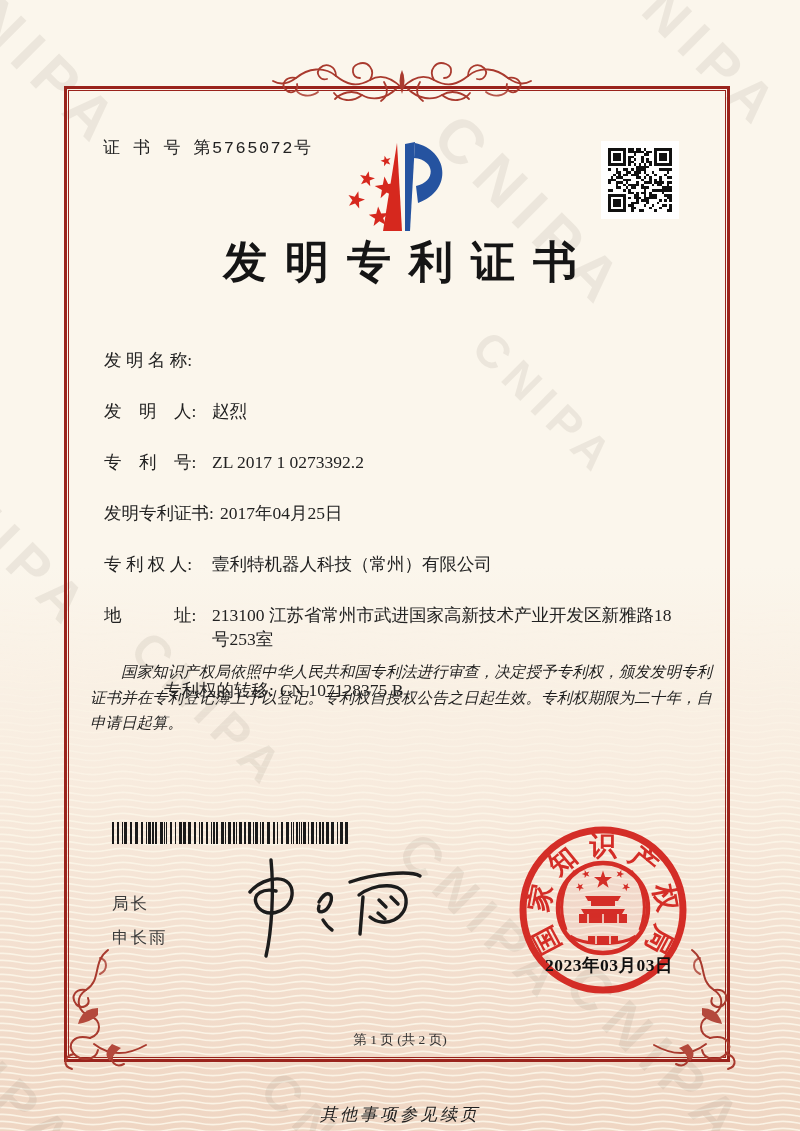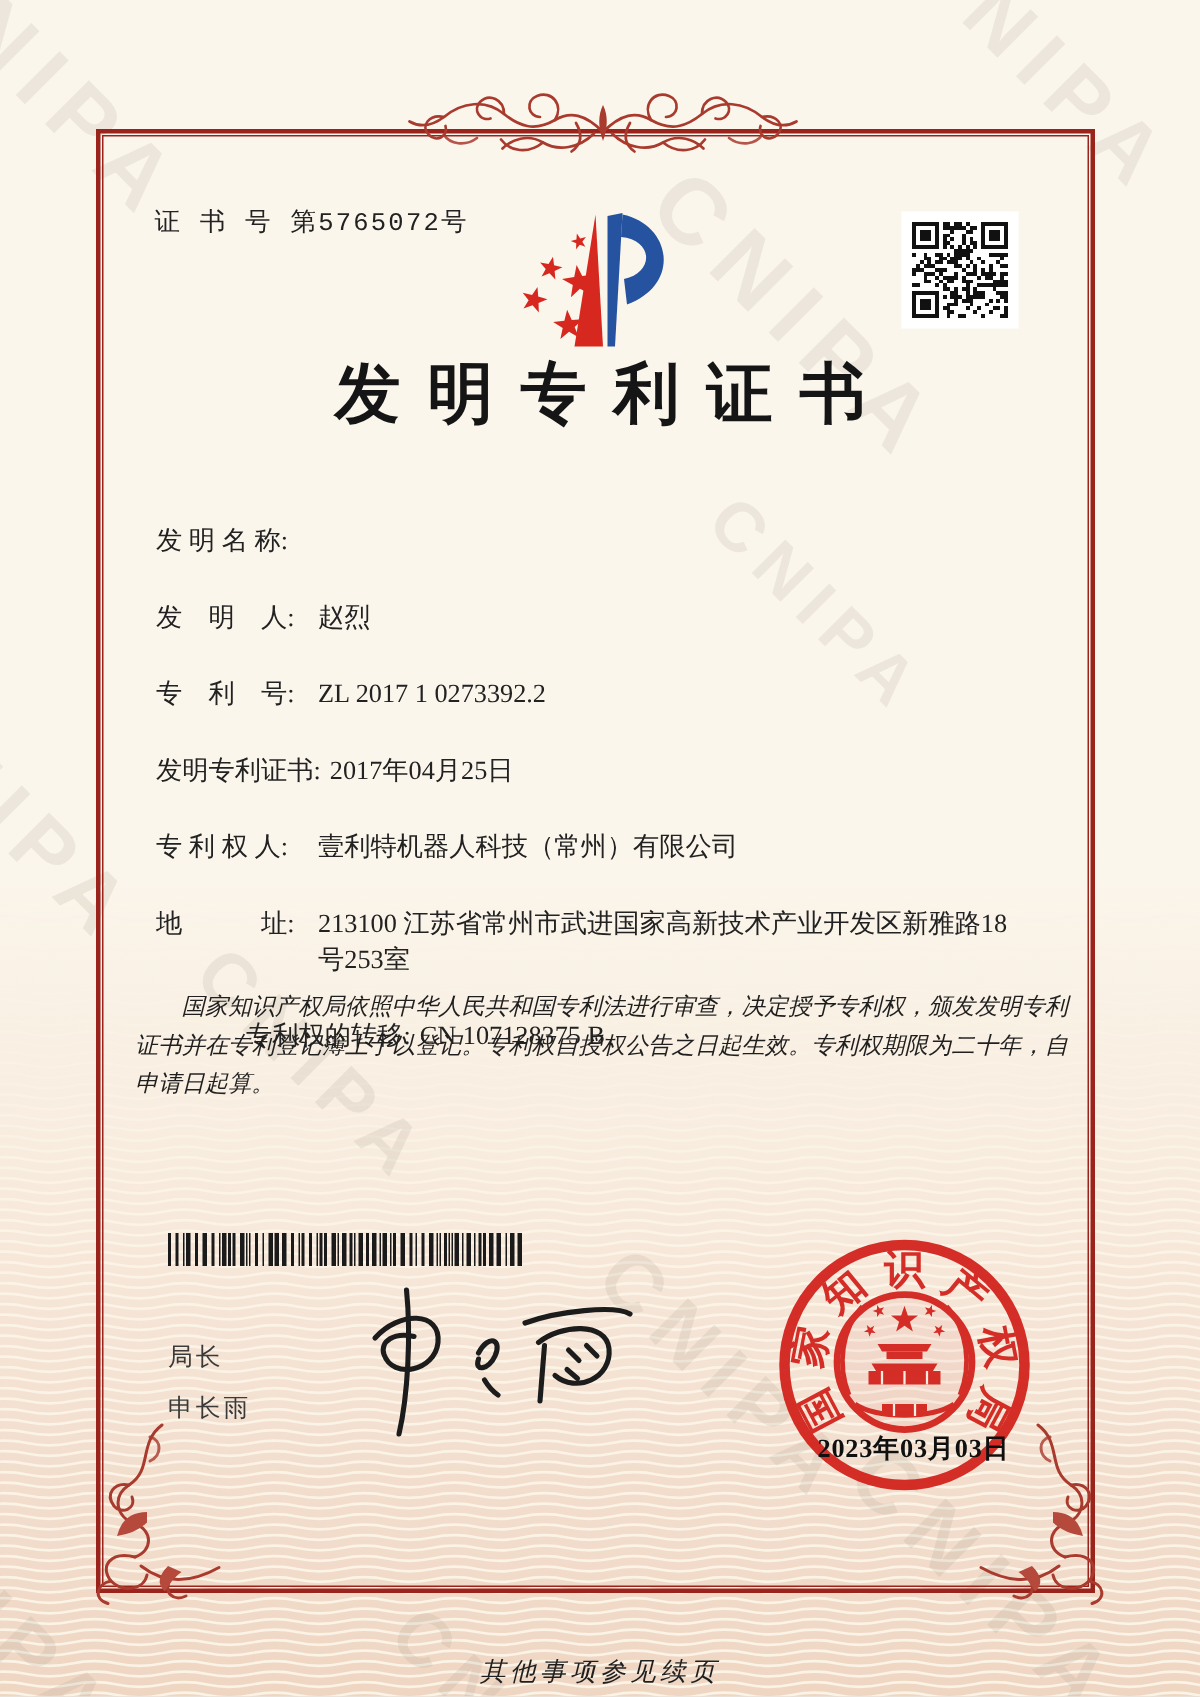--- a/index.html
+++ b/index.html
@@ -34,21 +34,21 @@
   .field-row{margin-bottom:27px;line-height:24px;display:flex;}
   .flabel{display:inline-block;min-width:102px;white-space:nowrap;}
   .fvalue{display:inline-block;margin-left:6px;max-width:470px;}
   .dual{display:flex;margin-top:1px;}
   .dual .pair2{margin-left:60px;}
   #paras{position:absolute;left:90px;top:659px;width:622px;font-size:15.5px;line-height:25.5px;
          font-style:italic;text-align:justify;color:#1f1f1f;}
   #paras p{margin:0 0 6px 0;text-indent:2em;}
   #barcode{position:absolute;left:112px;top:822px;width:240px;height:22px;display:flex;align-items:stretch;}
   #barcode div{background:#1a1a1a;height:100%;}
-  #sig-block{position:absolute;left:112px;top:888px;font-family:Liberation Serif, serif;
+  #sig-block{position:absolute;left:112px;top:888px;font-family:Liberation Mono, monospace;
              font-size:16.5px;color:#3a3a3a;line-height:34px;letter-spacing:2px;}
   #sig-svg{position:absolute;left:222px;top:850px;}
   #seal{position:absolute;left:514px;top:818px;z-index:6;}
   #seal-date{position:absolute;left:538px;top:953px;width:142px;text-align:center;z-index:7;
              font-size:17.5px;font-weight:bold;color:#101010;letter-spacing:.5px;}
   #page-info{position:absolute;left:0;top:1031px;width:100%;text-align:center;font-size:13.5px;color:#333;}
   #footer-note{position:absolute;left:0;top:1071px;width:100%;text-align:center;font-size:17px;
                font-style:italic;letter-spacing:3px;color:#1f1f1f;margin-top:32px;}
 </style>
 </head>
@@ -658,16 +658,17 @@
             <path d="M56,118 C70,128 108,128 122,118"></path>
           </g>
           <g stroke="#f8efe2" stroke-width="1.5">
             <path d="M74,96 v9 M89,96 v9 M104,96 v9 M82,118 v8 M96,118 v8"></path>
           </g>
         </g>
       </g>
     </svg>
     <div id="seal-date">2023年03月03日</div>
 
+    <div id="page-info">第 1 页 (共 2 页)</div>
     <div id="footer-note">其他事项参见续页</div>
 
   </div>
 </div>
 
 </body></html>

